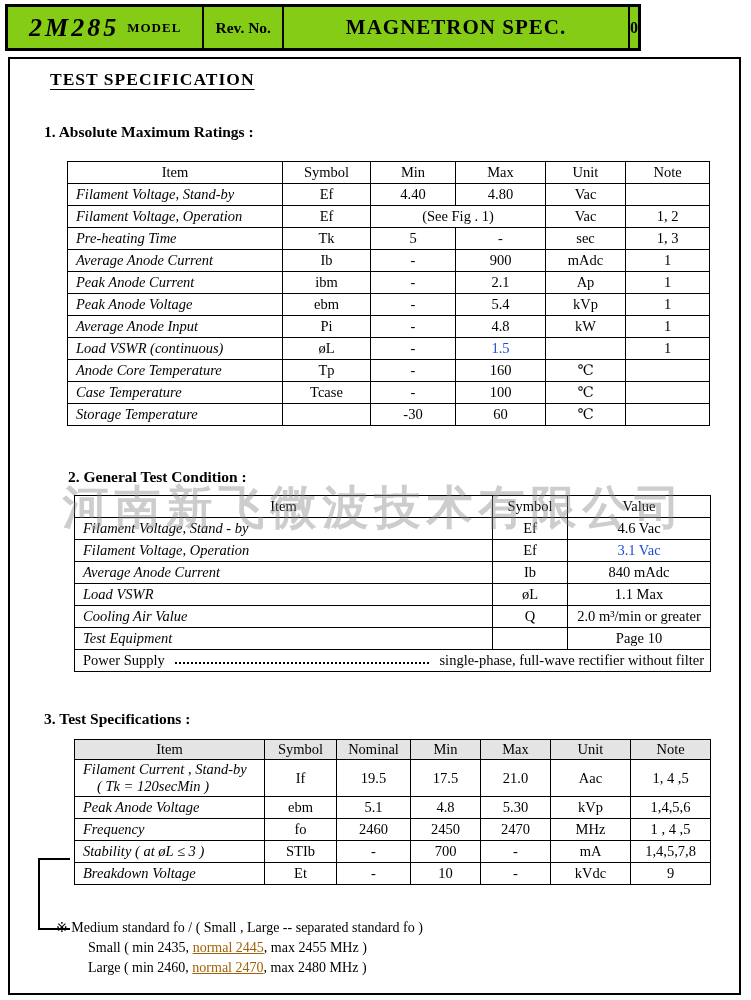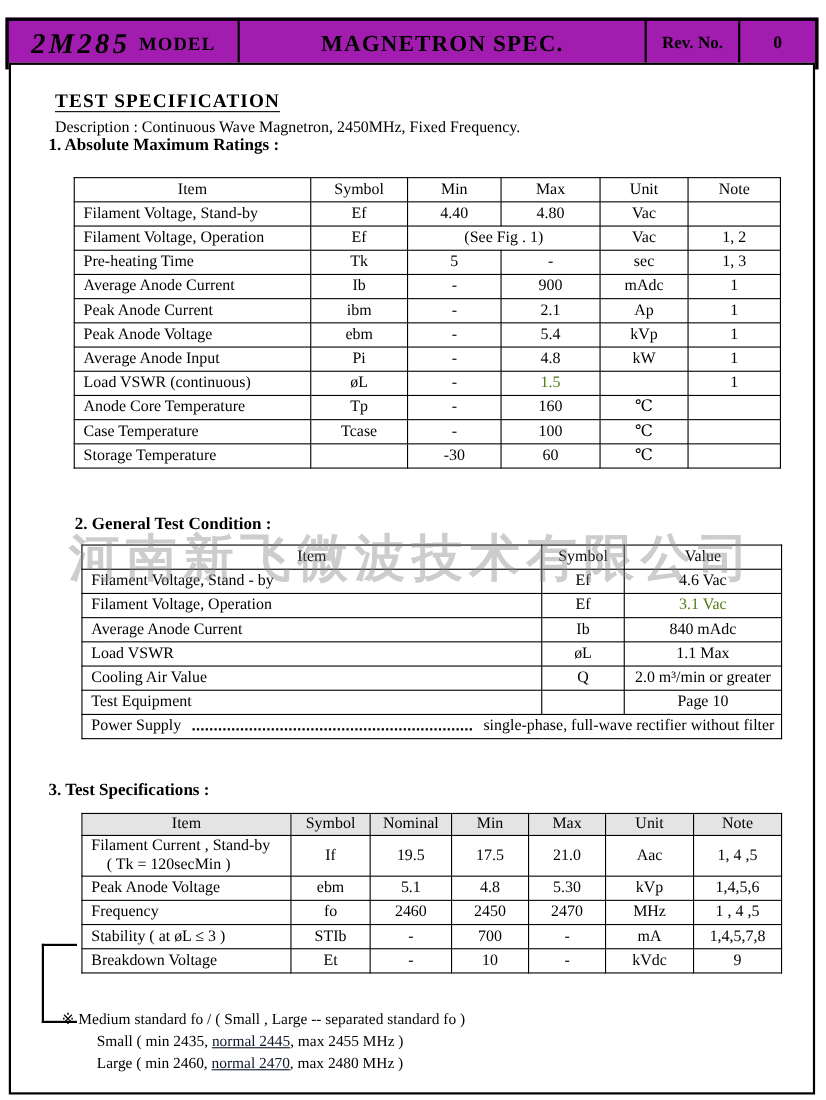--- a/index.html
+++ b/index.html
@@ -7,71 +7,71 @@
   body {
     position: relative;
     background: #ffffff;
     color: #000;
     font-family: "Liberation Serif", "DejaVu Serif", "DejaVu Sans", serif;
   }
 
   
   .hdr {
     position: absolute; left: 5px; top: 4px;
-    width: 739px; height: 47px;
+    width: 636px; height: 47px;
     border: 3px solid #000;
-    display: flex; align-items: stretch; background: #a21caf; margin-top: 12px;
+    display: flex; align-items: stretch; background: #84cc16;
   }
   .hcell { border-right: 2.5px solid #000; display: flex; align-items: center; justify-content: center; }
   .hcell:last-child { border-right: none; }
   .hc-model { width: 210px; gap: 8px; }
   .model-script { font-style: italic; font-weight: bold; font-size: 26px; letter-spacing: 3px; }
-  .model-word { font-weight: bold; font-size: 17px; letter-spacing: 1px; }
+  .model-word { font-weight: bold; font-size: 13px; letter-spacing: 1px; }
   .hc-title { width: 370px; font-weight: bold; font-size: 21px; letter-spacing: 1px; }
   .hc-rev { width: 85px; font-weight: bold; font-size: 15.5px; }
   .hc-revv { flex: 1; font-weight: bold; font-size: 16px; }
 
   
   .page {
     position: absolute; left: 8px; top: 57px;
     width: 733px; height: 938px;
     border: 2.5px solid #000; background: #fff;
   }
 
   .doc-title {
-    position: absolute; left: 40px; top: 22px;
+    position: absolute; left: 40px; top: 10px;
     font-size: 17.5px; font-weight: bold; letter-spacing: 1px;
     text-decoration: underline; text-underline-offset: 4px;
   }
   .desc { position: absolute; left: 40px; top: 49px; font-size: 14.5px; }
   .h1 { position: absolute; left: 34px; font-size: 15.5px; font-weight: bold; }
   .s1 { top: 64px; }
   .s2 { top: 409px; margin-left: 24px; }
   .s3 { top: 651px; }
 
   
   table.t {
     position: absolute; border-collapse: collapse; table-layout: fixed;
     font-size: 14.5px; background: transparent;
   }
   table.t td {
     border: 1.5px solid #000; text-align: center;
     padding: 1px 4px; height: 22px; overflow: hidden;
   }
-  table.t td.l { text-align: left; padding-left: 8px; }
+  table.t td.l { text-align: left; padding-left: 8px; font-style: italic; }
   .t1 { left: 57px; top: 102px; width: 642px; }
   .t2 { left: 64px; top: 436px; width: 636px; }
   .t3 { left: 64px; top: 680px; width: 636px; font-size: 14px; }
   .t3 td { height: 21px; }
   .t3 tr.head td { background: #e4e4e4; height: 19px; }
   .t3 td.dbl { height: 34px; }
   .t3 .l2 { padding-left: 14px; }
 
-  .blue { color: #4d7c0f; }
-  .bluelink { color: #0f172a; text-decoration: underline; }
+  .blue { color: #1d4ed8; }
+  .bluelink { color: #a16207; text-decoration: underline; }
 
   
   .psflex { display: flex; align-items: flex-end; width: 100%; }
   .psflex .pslabel { white-space: nowrap; padding-left: 4px; }
   .psflex .dots { flex: 1; border-bottom: 2px dotted #000; margin: 0 10px 5px 10px; height: 1px; }
   .psflex .psval { white-space: nowrap; padding-right: 2px; }
 
   
   .watermark {
     position: absolute; left: 0; top: 418px; width: 100%;
@@ -94,31 +94,30 @@
   .n3 { left: 78px; top: 901px; }
 </style>
 </head>
 <body>
 
 <div class="hdr">
   <div class="hcell hc-model">
     <span class="model-script">2M285</span>
     <span class="model-word">MODEL</span>
   </div>
+  <div class="hcell hc-rev">Rev. No.</div>
   <div class="hcell hc-title">MAGNETRON SPEC.</div>
-  <div class="hcell hc-rev">Rev. No.</div>
   <div class="hcell hc-revv">0</div>
 </div>
 
 <div class="page">
 
   <div class="watermark">河南新飞微波技术有限公司</div>
 
   <div class="doc-title">TEST SPECIFICATION</div>
-  <div class="desc">Description : Continuous Wave Magnetron, 2450MHz, Fixed Frequency.</div>
 
   <div class="h1 s1">1. Absolute Maximum Ratings :</div>
   <table class="t t1">
     <colgroup>
         <col style="width:215px">
         <col style="width:88px">
         <col style="width:85px">
         <col style="width:90px">
         <col style="width:80px">
         <col style="width:84px">

